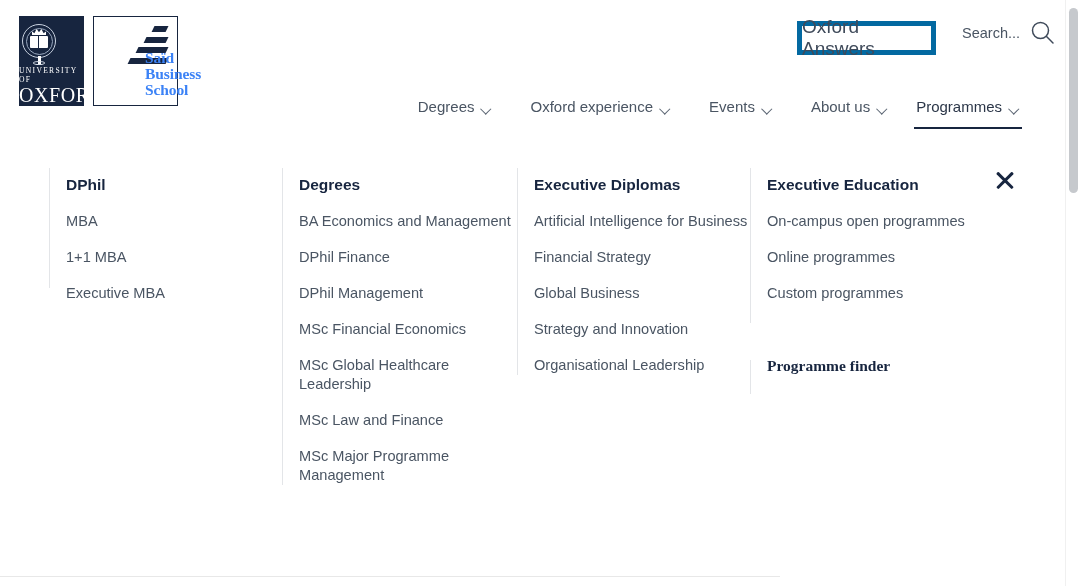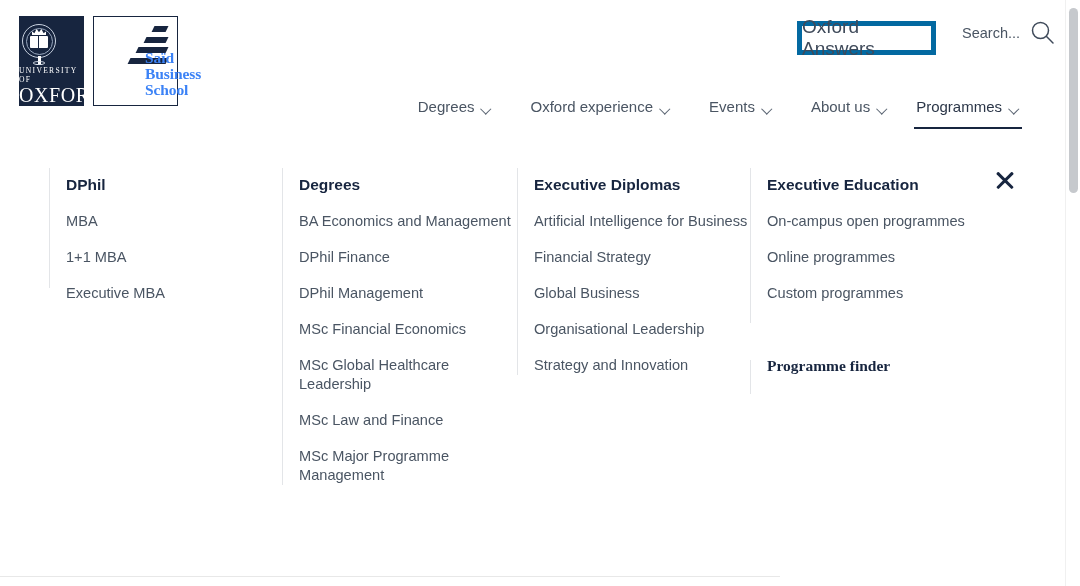--- a/index.html
+++ b/index.html
@@ -465,22 +465,22 @@
         <a class="col-link">MSc Law and Finance</a>
         <a class="col-link">MSc Major Programme Management</a>
       </div>
 
       <div class="col col-3">
         <div class="rule"></div>
         <div class="col-heading">Executive Diplomas</div>
         <a class="col-link">Artificial Intelligence for Business</a>
         <a class="col-link">Financial Strategy</a>
         <a class="col-link">Global Business</a>
+        <a class="col-link">Strategy and Innovation</a>
         <a class="col-link">Organisational Leadership</a>
-        <a class="col-link">Strategy and Innovation</a>
       </div>
 
       <div class="col col-4">
         <div class="rule"></div>
         <div class="col-heading">Executive Education</div>
         <a class="col-link">On-campus open programmes</a>
         <a class="col-link">Online programmes</a>
         <a class="col-link">Custom programmes</a>
 
         <div class="sub-block">

